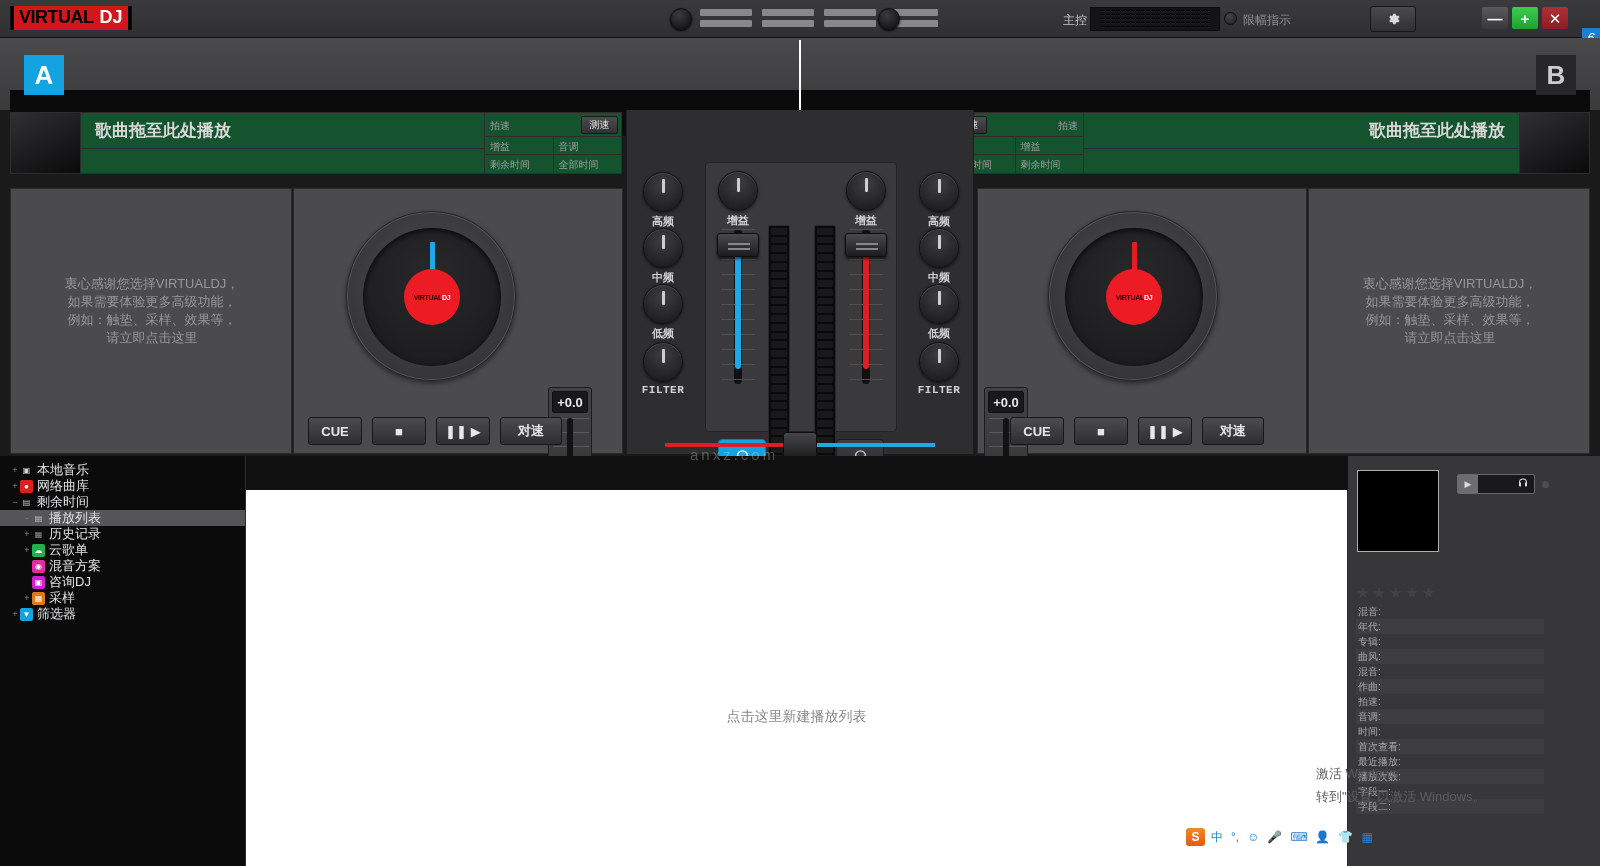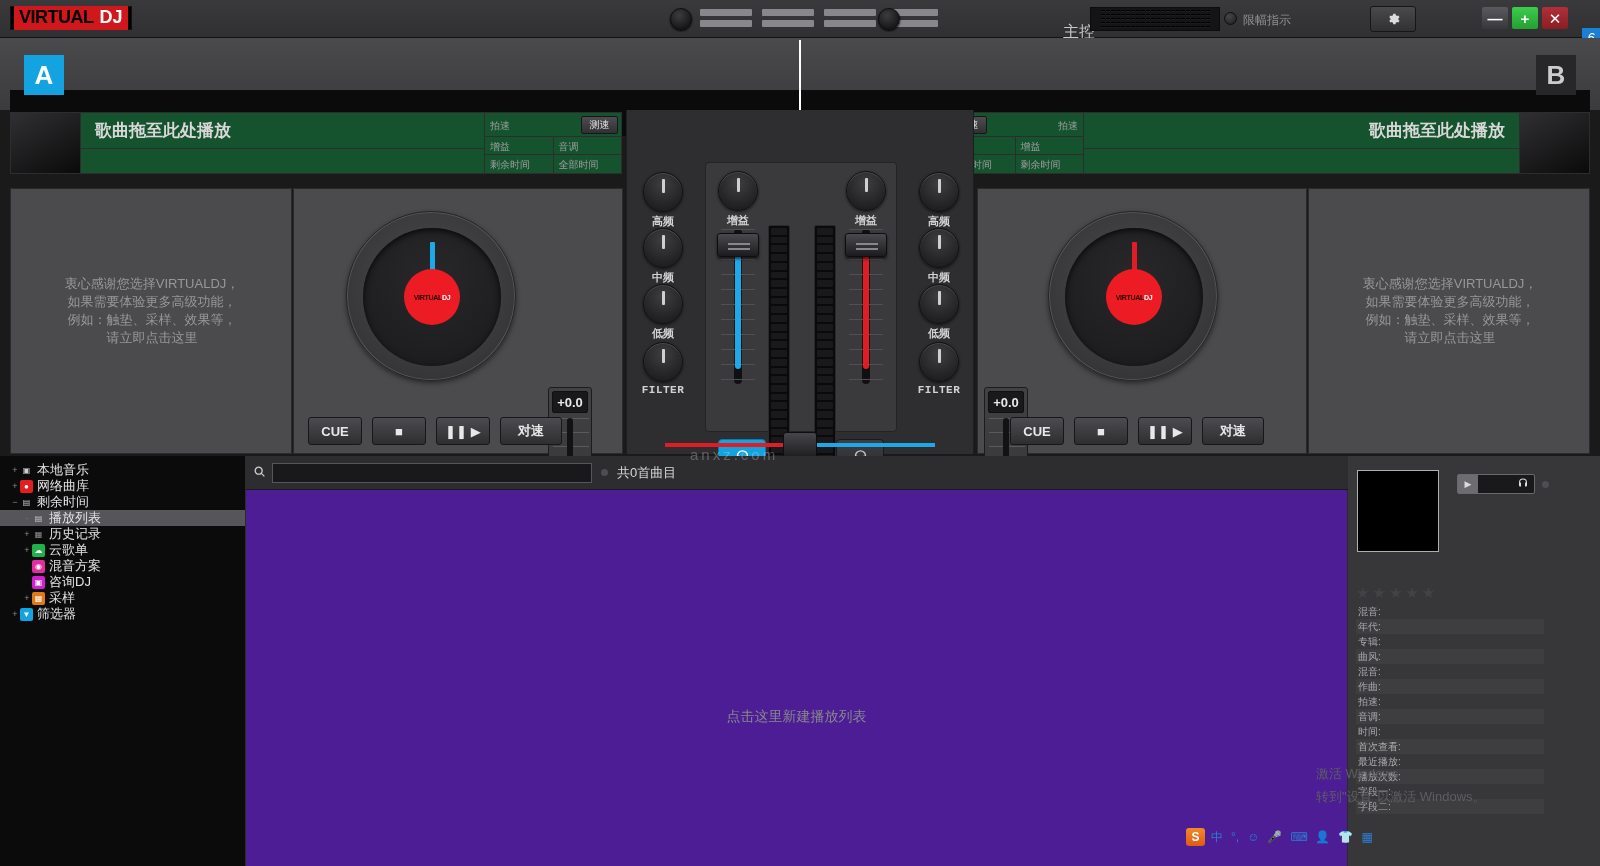--- a/index.html
+++ b/index.html
@@ -15,21 +15,21 @@
   .logo-v { background:#d0181c; color:#000; font-weight:bold; font-size:18px;
     letter-spacing:-0.5px; padding:1px 4px 2px 5px; font-style:normal; }
   .logo-d { background:#d0181c; color:#fff; font-weight:bold; font-size:18px;
     padding:1px 5px 2px 2px; }
   .tb-knob { position:absolute; top:8px; width:22px; height:22px; border-radius:50%;
     background:radial-gradient(circle at 40% 32%,#3c3c3e,#18181a 72%);
     border:1px solid #0d0d0e; box-shadow:0 1px 2px #000; }
   .tb-bars { position:absolute; top:9px; display:flex; gap:10px; }
   .tb-grp { display:flex; flex-direction:column; gap:4px; }
   .tb-bar { width:52px; height:7px; background:#88888c; border-radius:1px; }
-  .mst-label { position:absolute; top:22px; color:#c8c8c8; font-size:16px; }
+  .mst-label { position:absolute; top:12px; color:#c8c8c8; font-size:12px; }
   .vu-master { position:absolute; top:7px; width:130px; height:24px; background:#141416;
     border:1px solid #0c0c0d; display:flex; align-items:center; justify-content:center;
     gap:1px; padding:2px; }
   .vu-seg { width:4px; height:100%; display:flex; flex-direction:column; gap:2px; }
   .vu-seg i { flex:1; background:#1d1d1f; border-top:1px solid #000; display:block; }
   .lim-dot { position:absolute; top:12px; width:13px; height:13px; border-radius:50%;
     background:radial-gradient(circle at 38% 32%,#46464a,#1c1c1e); border:1px solid #0e0e10; }
   .lim-label { position:absolute; top:12px; color:#8f8f92; font-size:12px; }
   .gear-btn { position:absolute; top:6px; width:46px; height:26px; border-radius:3px;
     background:linear-gradient(#4a4a4d,#313134); border:1px solid #161618;
@@ -172,21 +172,21 @@
     color:#d6d6d8; font-size:9px; transform:rotate(90deg); letter-spacing:.5px; }
   .searchbar { position:absolute; left:246px; top:0; width:1102px; height:34px;
     background:#2d2d2f; border-bottom:1px solid #1a1a1c; display:flex; align-items:center; }
   .search-ic { width:26px; text-align:center; color:#cfcfd2; font-size:14px; }
   .search-in { width:320px; height:20px; background:#19191b; border:1px solid #55555a;
     color:#e0e0e0; font-size:12px; padding:0 5px; outline:none;
     font-family:"Liberation Sans",sans-serif; }
   .sdot { width:7px; height:7px; border-radius:50%; background:#4e4e52; margin:0 9px; }
   .scount { color:#d8d8da; font-size:13px; }
   .tracklist { position:absolute; left:246px; top:34px; width:1102px; height:376px;
-    background:#4c1d95; border-right:1px solid #2b2b2d; }
+    background:#ffffff; border-right:1px solid #2b2b2d; }
   .empty-hint { position:absolute; left:0; top:218px; width:100%; text-align:center;
     color:#88888b; font-size:14px; }
   .rightpanel { position:absolute; left:1348px; top:0; width:252px; height:410px; background:#37373a; }
   .albumart { position:absolute; left:9px; top:14px; width:82px; height:82px;
     background:#000; border:1px solid #adadb0; }
   .prevbtn { position:absolute; left:109px; top:18px; width:78px; height:20px;
     background:#19191b; border:1px solid #6a6a6e; border-radius:2px; display:flex; align-items:center; }
   .prevbtn .pl { width:20px; height:100%; background:#6d6d71; color:#dcdcdc; font-size:9px;
     display:flex; align-items:center; justify-content:center; }
   .prevbtn .hp { flex:1; text-align:right; padding-right:5px; color:#dcdcdc; font-size:11px; }
@@ -774,31 +774,20 @@
             <span class="twist">+</span>
             <span class="ticon" style="background:#12a3e0;color:#fff">▼</span>
             <span>筛选器</span>
           </div>
         </div>
     </div>
     <div class="folders-tab">
       <span>folders</span>
     </div>
 
-    <div class="searchbar">
-      <div class="search-ic">
-        <svg width="13" height="13" viewBox="0 0 24 24" fill="none" stroke="#cfcfd2" stroke-width="2.4">
-          <circle cx="10.5" cy="10.5" r="6.5"></circle>
-            <line x1="15.5" y1="15.5" x2="21" y2="21"></line>
-        </svg>
-      </div>
-      <input class="search-in" type="text" placeholder="" style="">
-      <div class="sdot"></div>
-      <div class="scount">共0首曲目</div>
-    </div>
 
     <div class="tracklist">
       <div class="empty-hint">点击这里新建播放列表</div>
     </div>
 
     <div class="rightpanel">
       <div class="albumart"></div>
       <div class="prevbtn">
         <div class="pl">▶</div>
         <div class="hp">

